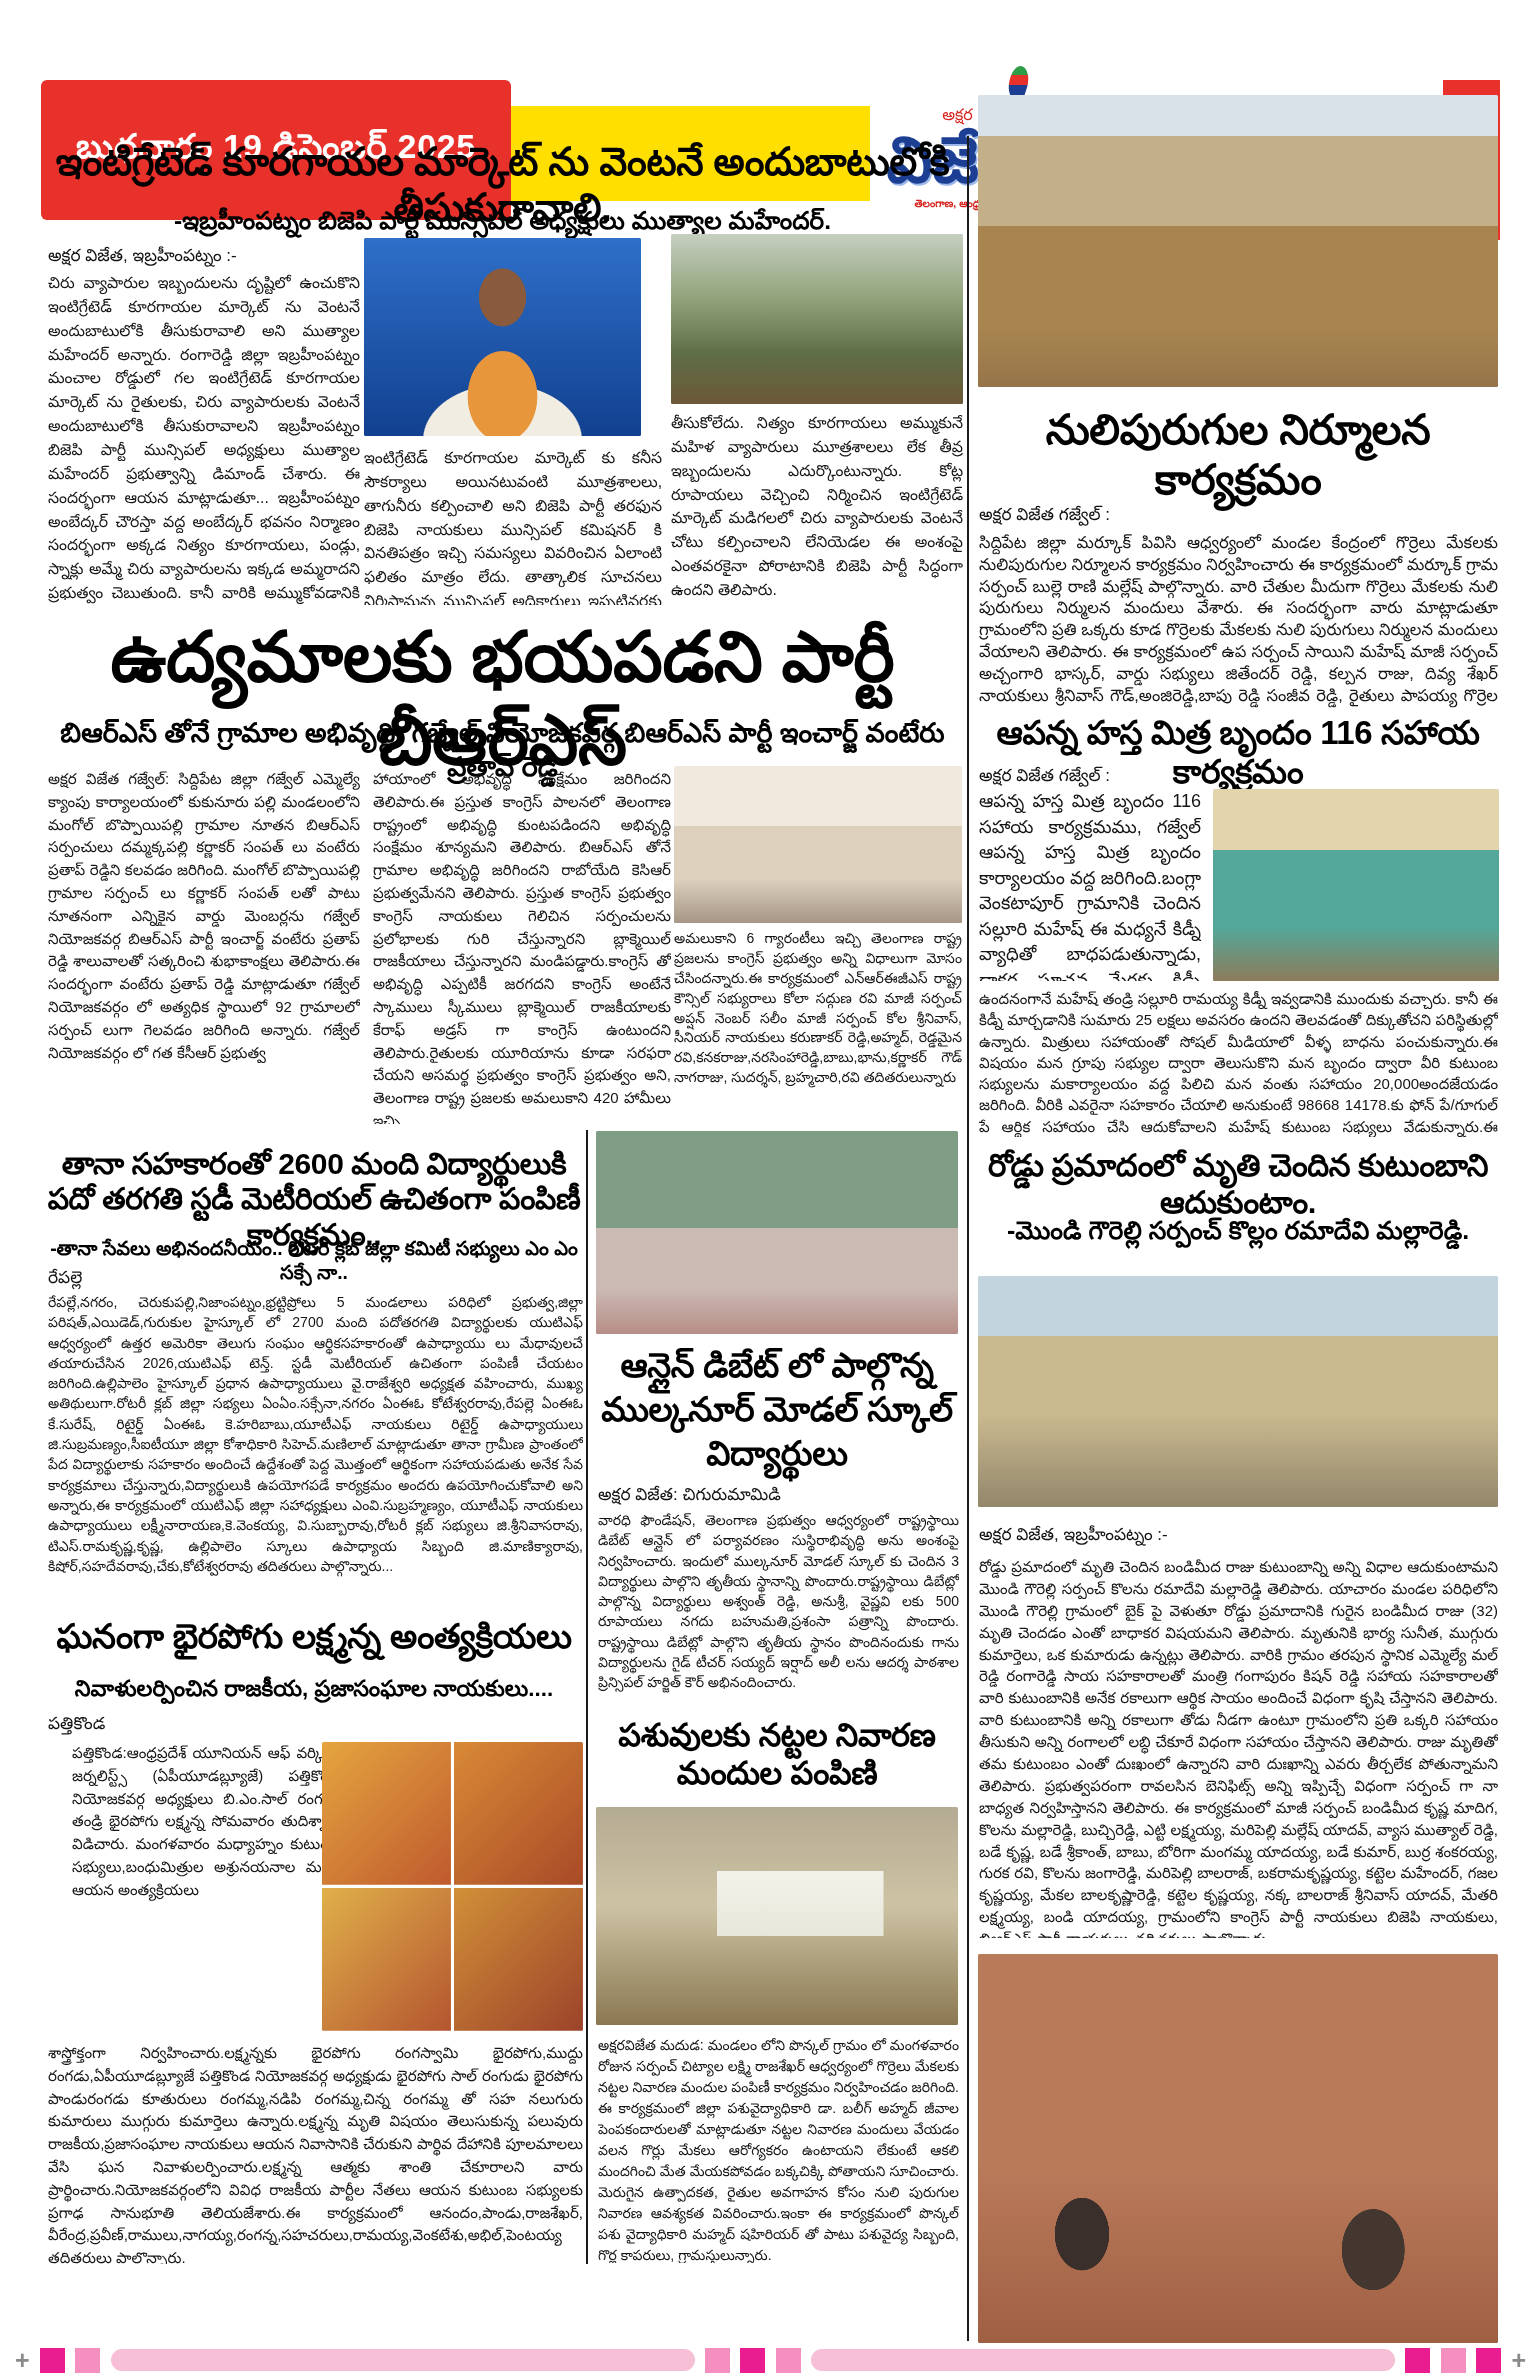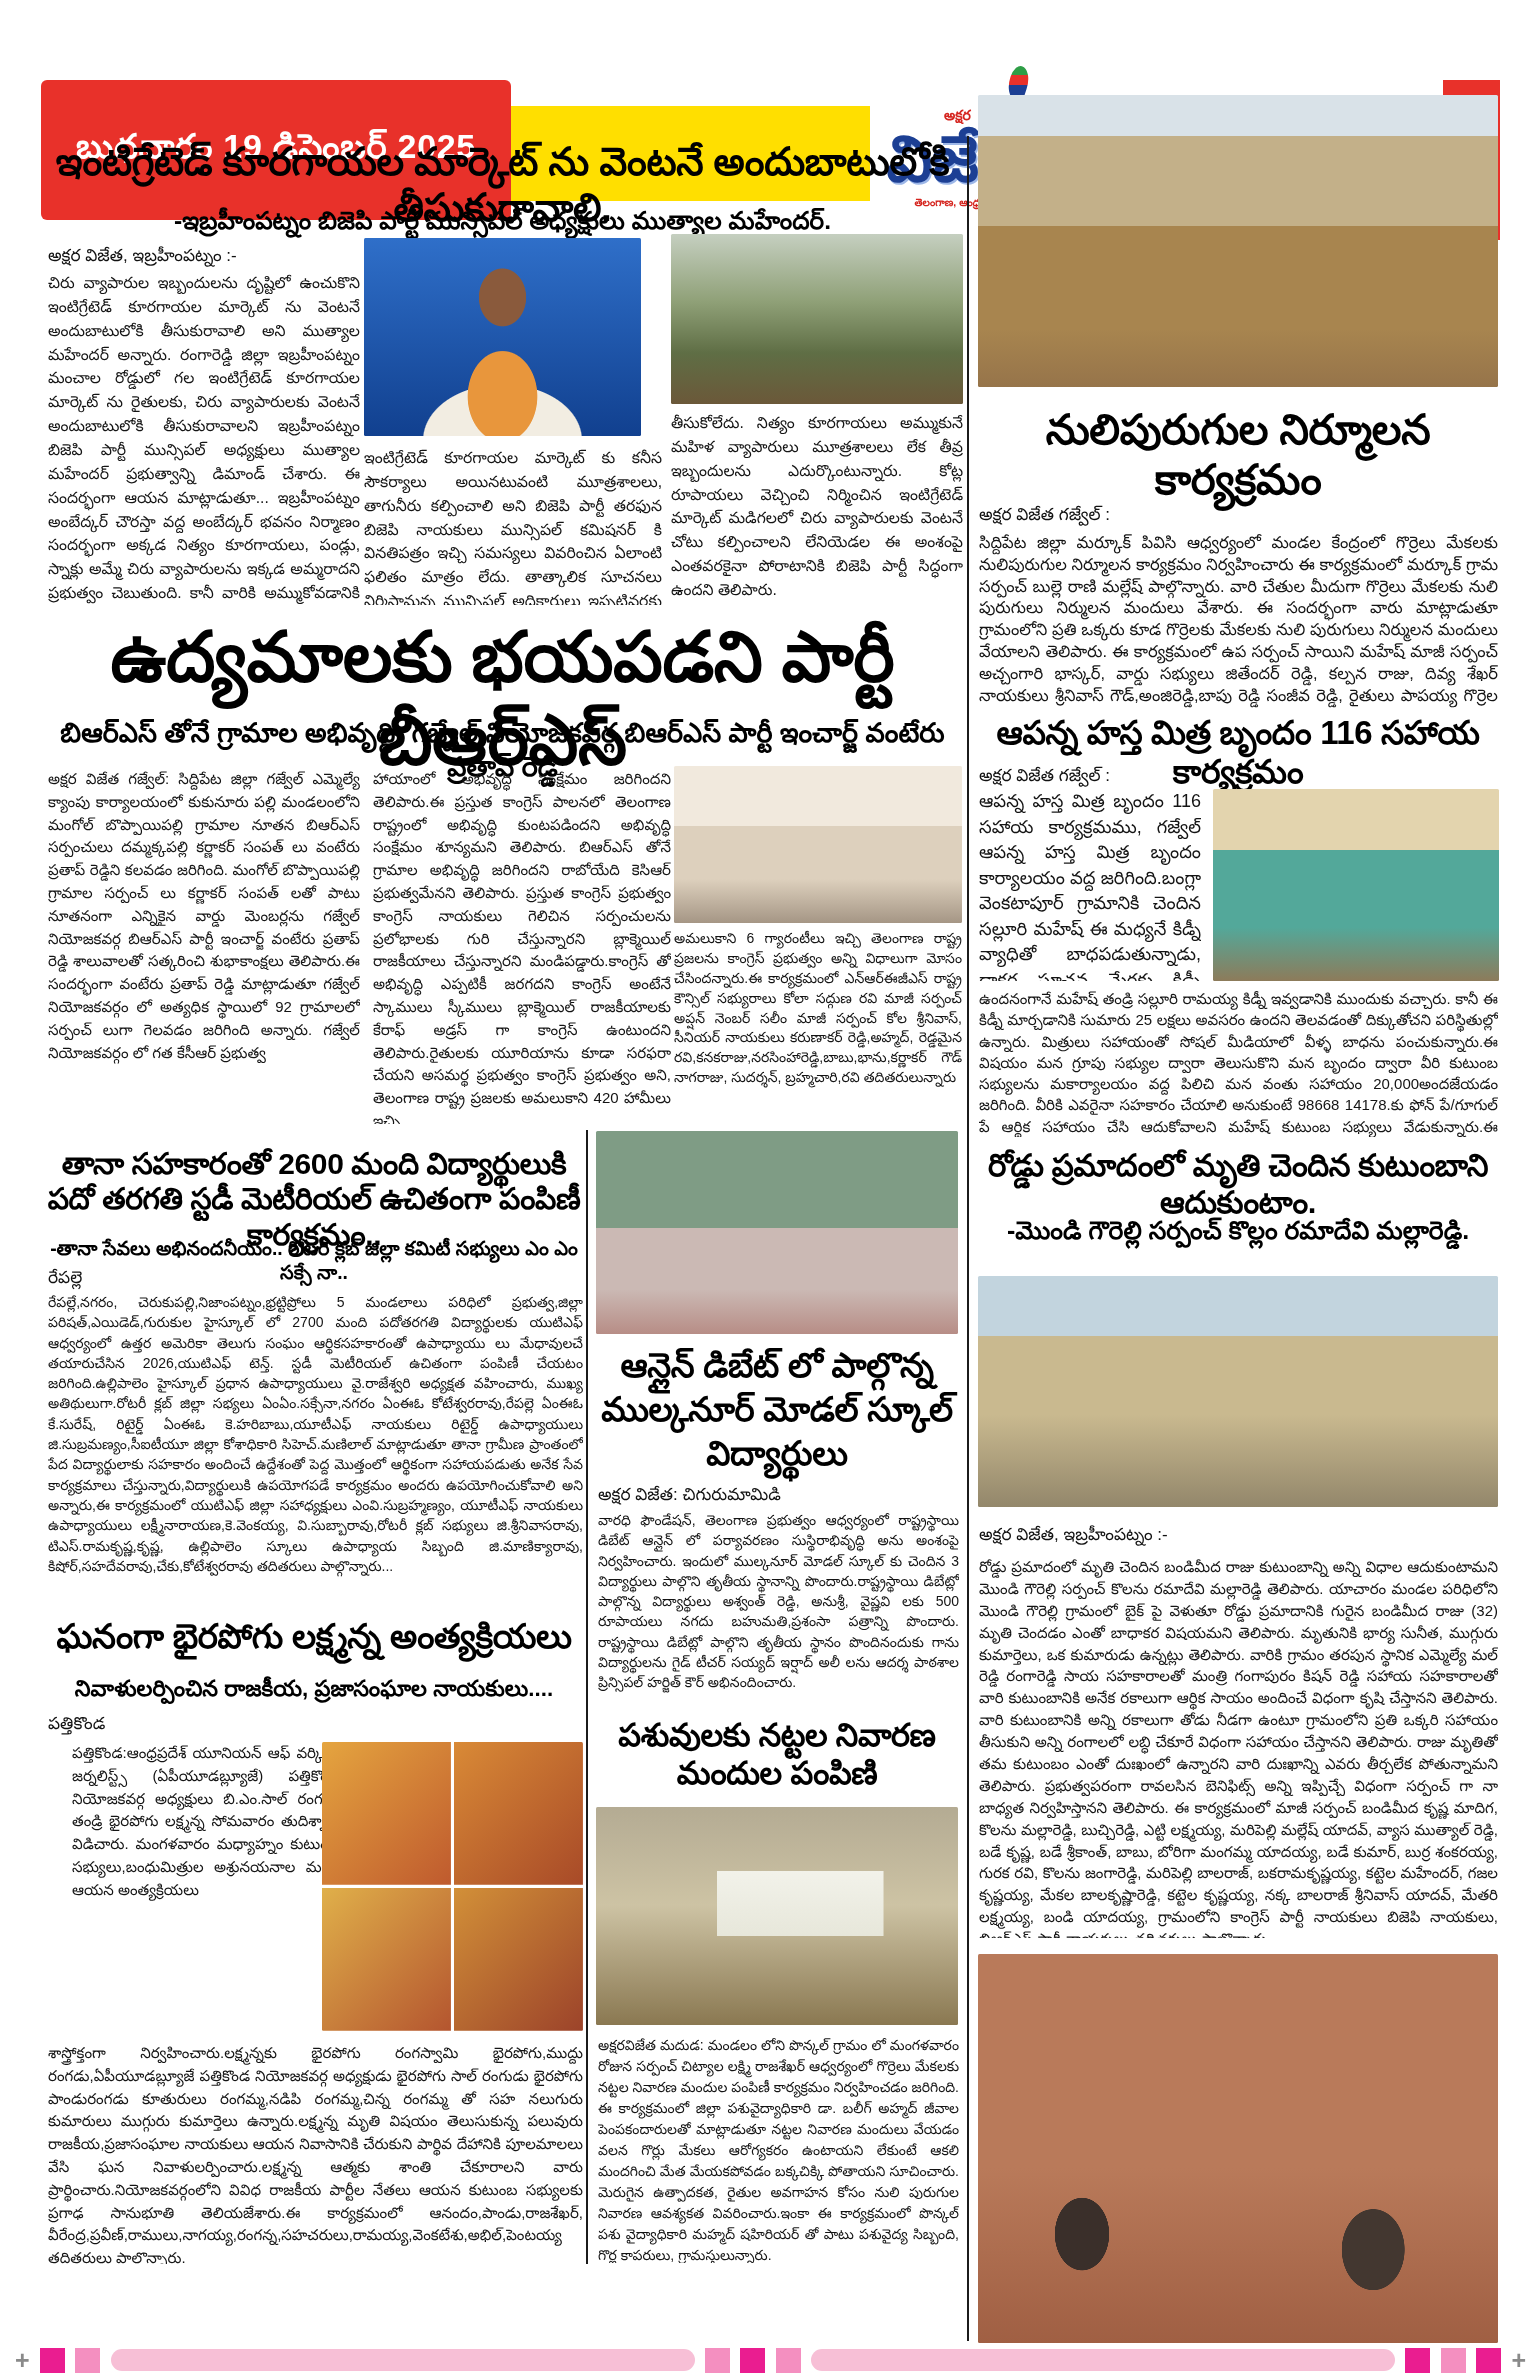--- a/index.html
+++ b/index.html
@@ -3,21 +3,21 @@
 <meta charset="utf-8">
 <style>
   html,body{margin:0;padding:0;background:#e9e9e9;}
   .page{position:relative;width:1541px;height:2377px;background:#ffffff;
         font-family:"Liberation Sans","DejaVu Sans",sans-serif;color:#111;overflow:hidden;}
   .abs{position:absolute;}
   .date-box{background:#e8312a;border-radius:6px;display:flex;align-items:center;justify-content:center;
             color:#fff;font-weight:800;font-size:34px;letter-spacing:0.7px;}
   .yellow-bar{background:#ffdf00;}
   .masthead{background:#fff;text-align:center;display:flex;flex-direction:column;align-items:center;justify-content:center;}
-  .mast-top{color:#d5241e;font-size:14px;font-weight:700;}
+  .mast-top{color:#d5241e;font-size:16px;font-weight:400;}
   .mast-title{color:#1c3f94;font-size:64px;font-weight:900;line-height:1.02;text-shadow:1.5px 1.5px 0 #9db7e8;}
   .mast-tag{color:#d5241e;font-size:10.4px;font-weight:700;margin-top:4.5px;}
   .feather{width:19.4px;height:34px;border-radius:40% 60% 20% 60%;
            background:linear-gradient(160deg,#2e9e46 0 30%,#e8312a 30% 55%,#1c3f94 55% 80%,#f2b01e 100%);
            transform:rotate(18deg);}
   .page-num{background:#e8312a;color:#fff;display:flex;align-items:center;justify-content:center;
             font-size:49px;font-weight:800;}
   .vrule{background:#1b1b1b;width:1.5px;}
   .headline{font-weight:900;color:#000;text-align:center;line-height:1.18;letter-spacing:-0.4px;}
   .subhead{font-weight:800;color:#000;text-align:center;line-height:1.25;}

